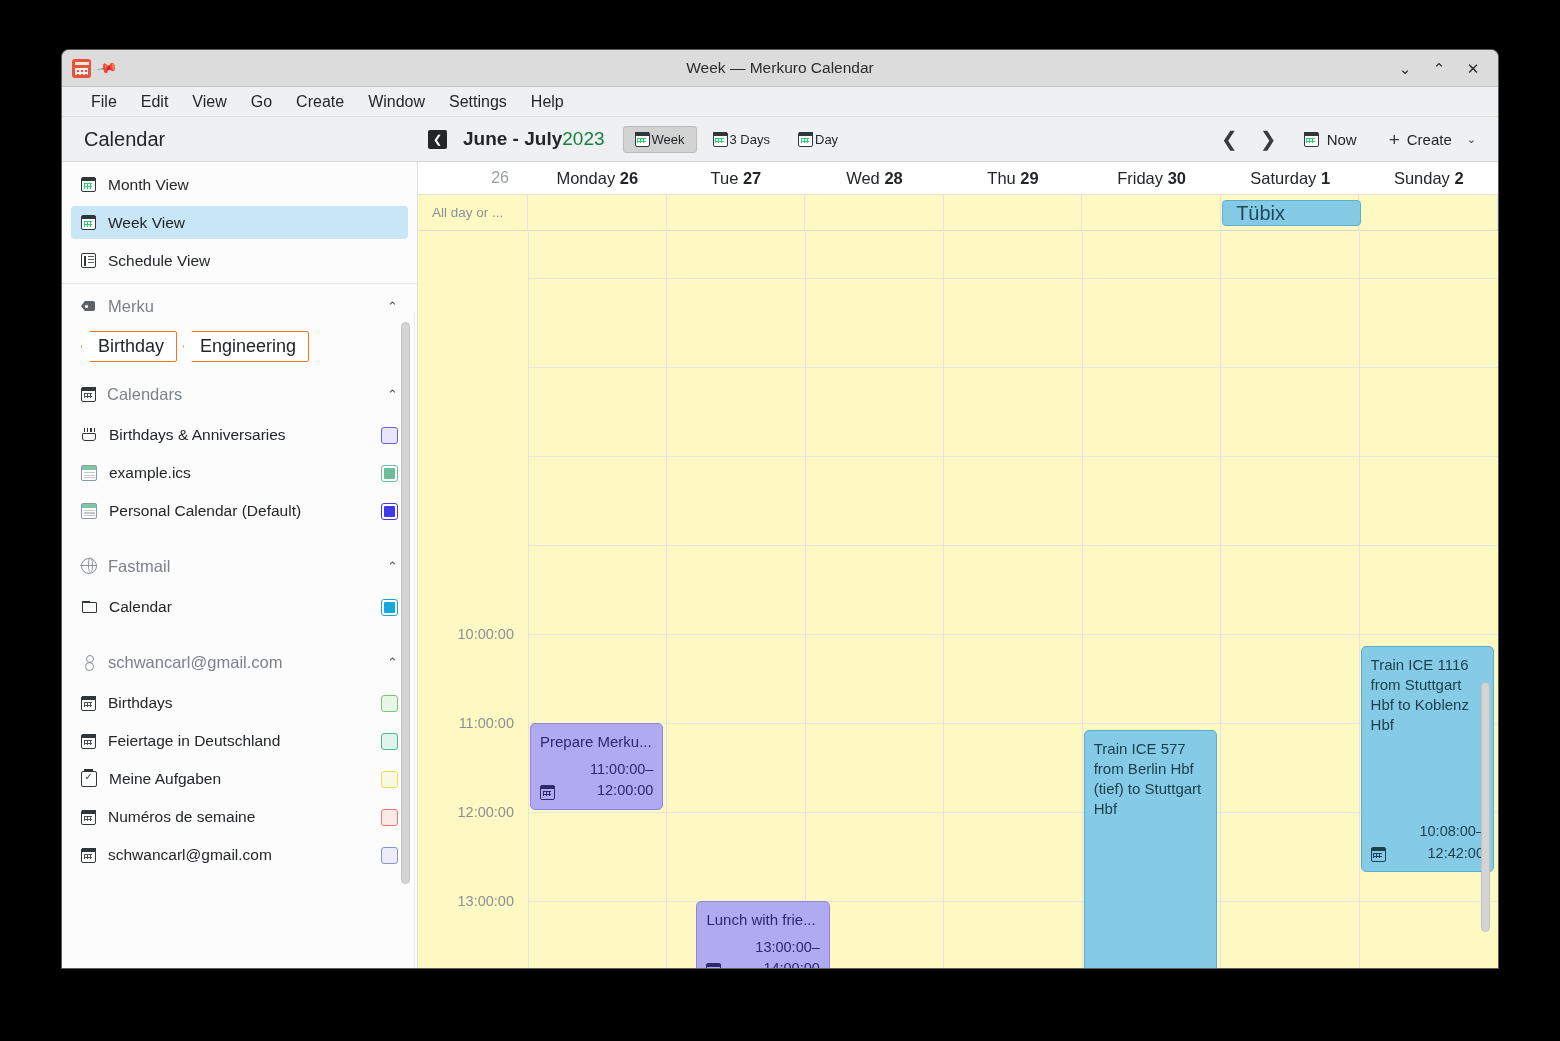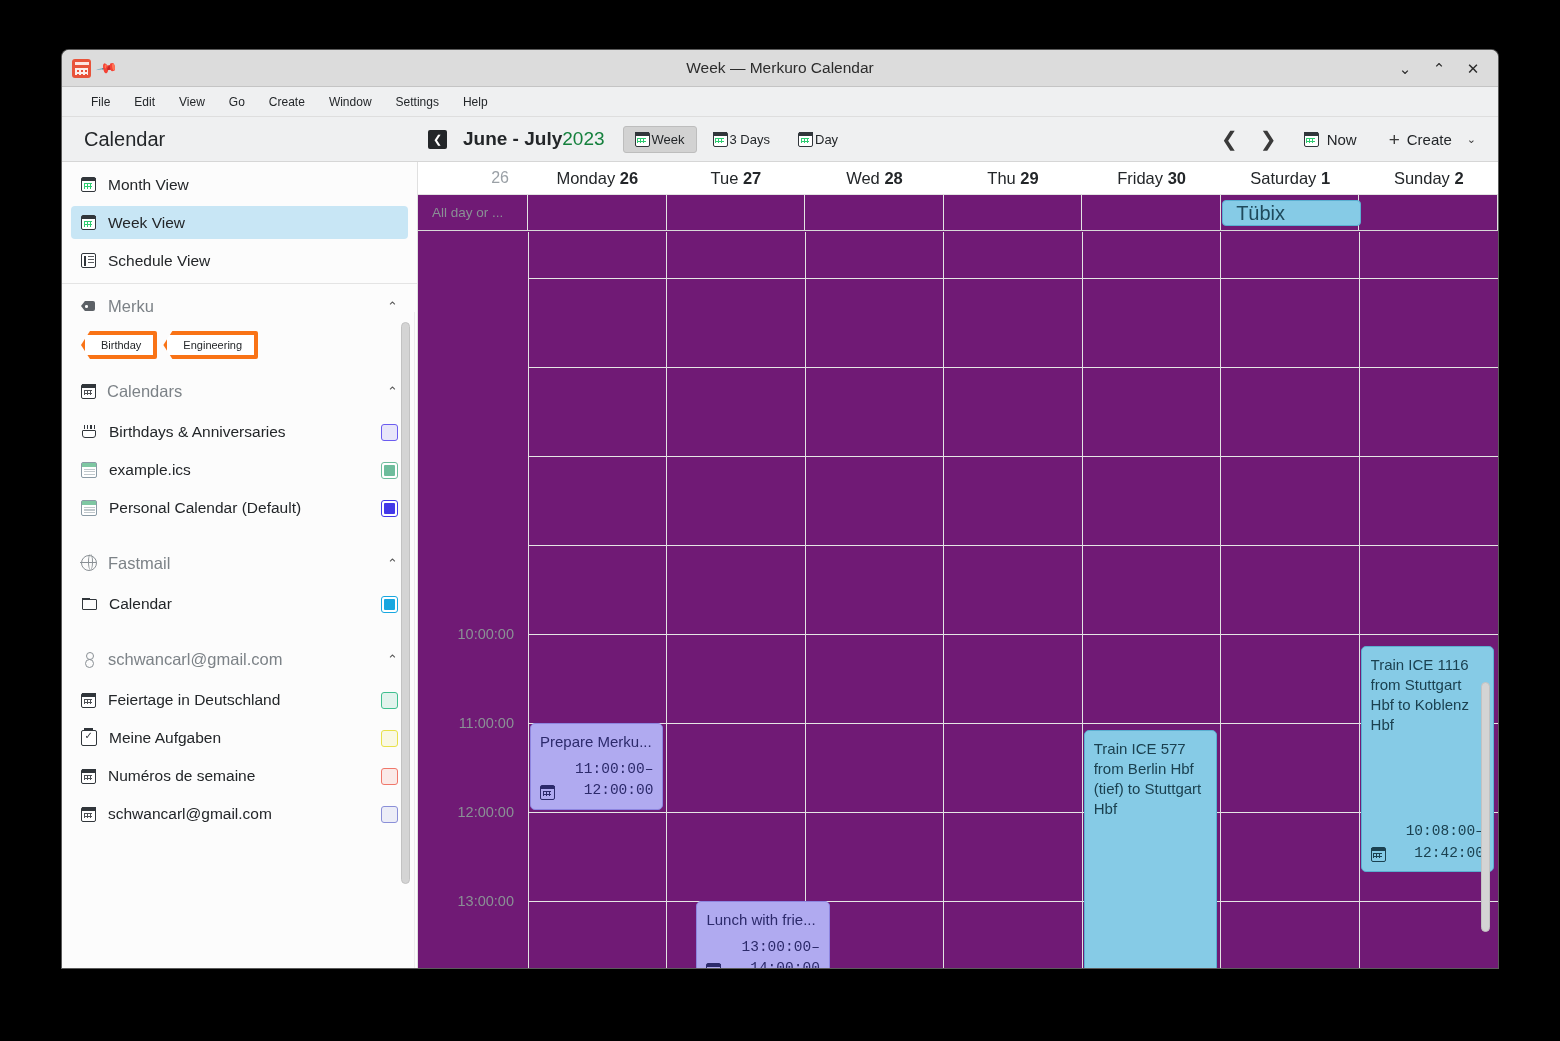--- a/index.html
+++ b/index.html
@@ -66,21 +66,21 @@
   }
 
   
   #menubar {
     height: 30px; background: #eff0f1;
     display: flex; align-items: center;
     padding-left: 17px; gap: 0;
     border-bottom: 1px solid #dedede;
   }
   #menubar .mi {
-    font-size: 12px; color: #232629; padding: 3px 12px; border-radius: 3px;
+    font-size: 16px; color: #232629; padding: 3px 12px; border-radius: 3px;
   }
 
   
   #toolbar {
     height: 45px; background: #eff0f1;
     display: flex; align-items: center;
     border-bottom: 1px solid #d6d6d6;
   }
   #toolbar .tb-appname {
     width: 356px; padding-left: 22px;
@@ -177,23 +177,23 @@
 
   .section-head {
     display: flex; align-items: center; gap: 11px;
     padding: 0 19px; height: 44px;
     font-size: 16.5px; color: #7c8287;
   }
   .section-head .caret { margin-left: auto; font-size: 13px; color: #5a5a5a; }
 
   .tag-row { display: flex; gap: 6px; padding: 3px 19px 10px 19px; }
   .tag {
-    font-size: 11px; color: #232629;
+    font-size: 18px; color: #232629;
     padding: 4px 12px 4px 16px;
-    border: 4px solid #f97316; background: #fff;
+    border: 1px solid #f97316; background: #fff;
     clip-path: polygon(9px 0, 100% 0, 100% 100%, 9px 100%, 0 50%);
     border-radius: 2px;
   }
 
   .cal-row {
     display: flex; align-items: center; gap: 12px;
     padding: 0 19px; height: 38px;
     font-size: 15.5px; color: #232629;
   }
   .cal-row .swatch {
@@ -272,21 +272,21 @@
     color: #31363b; line-height: 1;
   }
 
   #side-scrollbar {
     position: absolute; right: 7px; top: 160px; width: 9px; height: 562px;
     background: #d4d4d4; border-radius: 5px; border: 1px solid #c2c2c2;
   }
   .side-vline { position: absolute; right: 2px; top: 150px; bottom: 0; width: 1px; background: #ececec; }
 
   
-  #calarea { flex: 1; position: relative; background: #701a75; overflow: hidden; }
+  #calarea { flex: 1; position: relative; background: #fef9c3; overflow: hidden; }
 
   #dayheader { display: flex; height: 32px; align-items: center; background: #fff; }
   #dayheader .gutter { width: 110px; text-align: right; padding-right: 19px; font-size: 16px; color: #9aa0a6; }
   #dayheader .dh { flex: 1; text-align: center; font-size: 16.5px; color: #232629; }
   #dayheader .dh b { font-weight: bold; }
 
   #alldayrow { display: flex; height: 37px; border-top: 1px solid #e3e3e3; border-bottom: 1px solid #d8d8d8; position: relative; }
   #alldayrow .gutter {
     width: 110px; font-size: 13.5px; color: #8a9095;
     display: flex; align-items: center; padding-left: 14px;
@@ -316,21 +316,21 @@
     padding: 8px 9px 7px 9px;
     display: flex; flex-direction: column;
   }
   .event .etitle {
     font-size: 15px; line-height: 1.33;
     overflow: hidden; word-break: break-word;
   }
   .event .efoot {
     margin-top: auto; display: flex; align-items: flex-end; justify-content: space-between; gap: 6px;
   }
-  .event .etime { font-size: 14.5px; line-height: 1.5; text-align: right; white-space: pre-line; font-family: Liberation Mono, monospace; }
+  .event .etime { font-size: 14.5px; line-height: 1.5; text-align: right; white-space: pre-line; }
   .event.purple { background: #b0aaf0; border: 1px solid #8d85e0; color: #2c2a6b; }
   .event.blue { background: #86cbe6; border: 1px solid #5aafd1; color: #1b4150; }
   .ev-glyph {
     width: 15px; height: 15px; position: relative; flex: none; margin-bottom: 2px;
     border: 1.5px solid currentColor; border-radius: 2px;
   }
   .ev-glyph::before {
     content: ""; position: absolute; left: -0.5px; right: -0.5px; top: -0.5px; height: 3px;
     background: currentColor;
   }
@@ -475,20 +475,25 @@
             <span>Calendar</span>
             <span class="swatch filled" style="border-color: rgb(23, 167, 224); background: rgb(255, 255, 255);">
               <span style="position: absolute; inset: 2px; border-radius: 1px; background: rgb(23, 167, 224); display: block;"></span>
             </span>
           </div>
           <div style="height: 14px;"></div>
           <div class="section-head">
             <span class="ico person"></span>
             <span>schwancarl@gmail.com</span>
             <span class="caret">⌃</span>
+          </div>
+          <div class="cal-row">
+            <span class="cal-glyph dark"></span>
+            <span>Birthdays</span>
+            <span class="swatch" style="border-color: rgb(123, 201, 111); background: rgba(123, 201, 111, 0.133);"></span>
           </div>
           <div class="cal-row">
             <span class="cal-glyph dark"></span>
             <span>Feiertage in Deutschland</span>
             <span class="swatch" style="border-color: rgb(63, 191, 143); background: rgba(63, 191, 143, 0.133);"></span>
           </div>
           <div class="cal-row">
             <span class="ico check-cal"></span>
             <span>Meine Aufgaben</span>
             <span class="swatch" style="border-color: rgb(232, 225, 74); background: rgba(232, 225, 74, 0.133);"></span>

